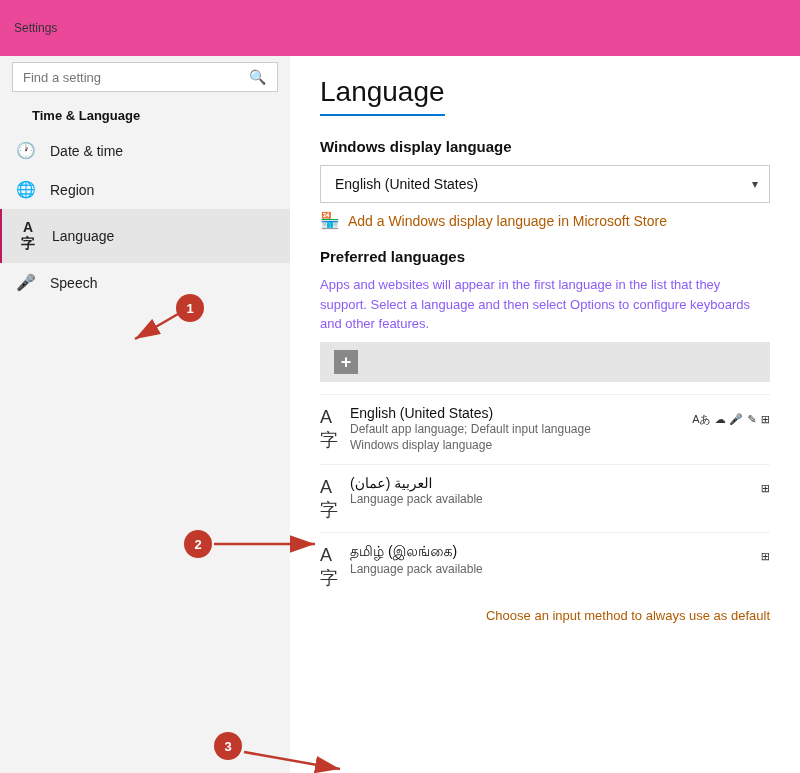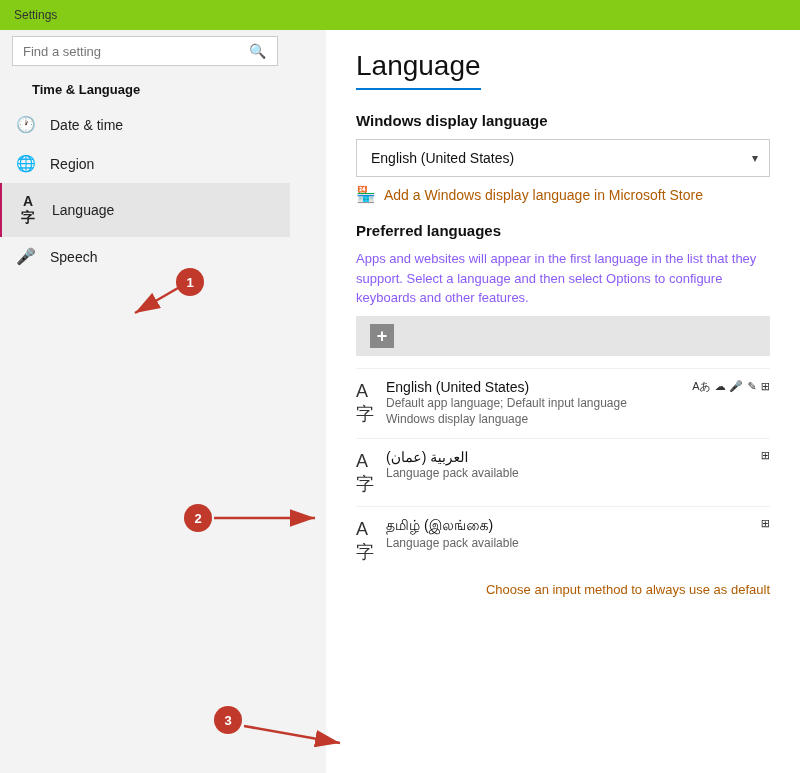--- a/index.html
+++ b/index.html
@@ -204,21 +204,21 @@
     .lang-sub {
       font-size: 12px;
       color: #666;
       line-height: 1.4;
     }
     .lang-badges {
       display: flex;
       gap: 4px;
       align-items: center;
       flex-shrink: 0;
-      margin-top: 0;
+      margin-top: 7px;
     }
     .choose-input-link {
       color: #b05b00;
       font-size: 13px;
       cursor: pointer;
       text-decoration: none;
       margin-top: 8px;
       display: block;
       text-align: right;
     }
@@ -228,25 +228,25 @@
       top: 0; left: 0;
       width: 800px;
       height: 773px;
       pointer-events: none;
       z-index: 20;
     }
   </style>
 </head>
 <body>
 
-<div style="padding:8px 14px; font-size:12px; color:#333; background:#84cc16;">
+<div style="padding:21px 14px; font-size:12px; color:#333; background:#ec4899;">
   <span>Settings</span>
 </div>
 
-<div class="main-container" style="position:relative;gap:36px;">
+<div class="main-container" style="position:relative;">
 
   <div class="sidebar">
     <div class="search-box">
       <input type="text" placeholder="Find a setting" style="">
       <span class="search-icon-svg">🔍</span>
     </div>
     <div class="sidebar-section-title">Time &amp; Language</div>
 
     <div class="sidebar-item">
       <span class="icon">🕐</span>

